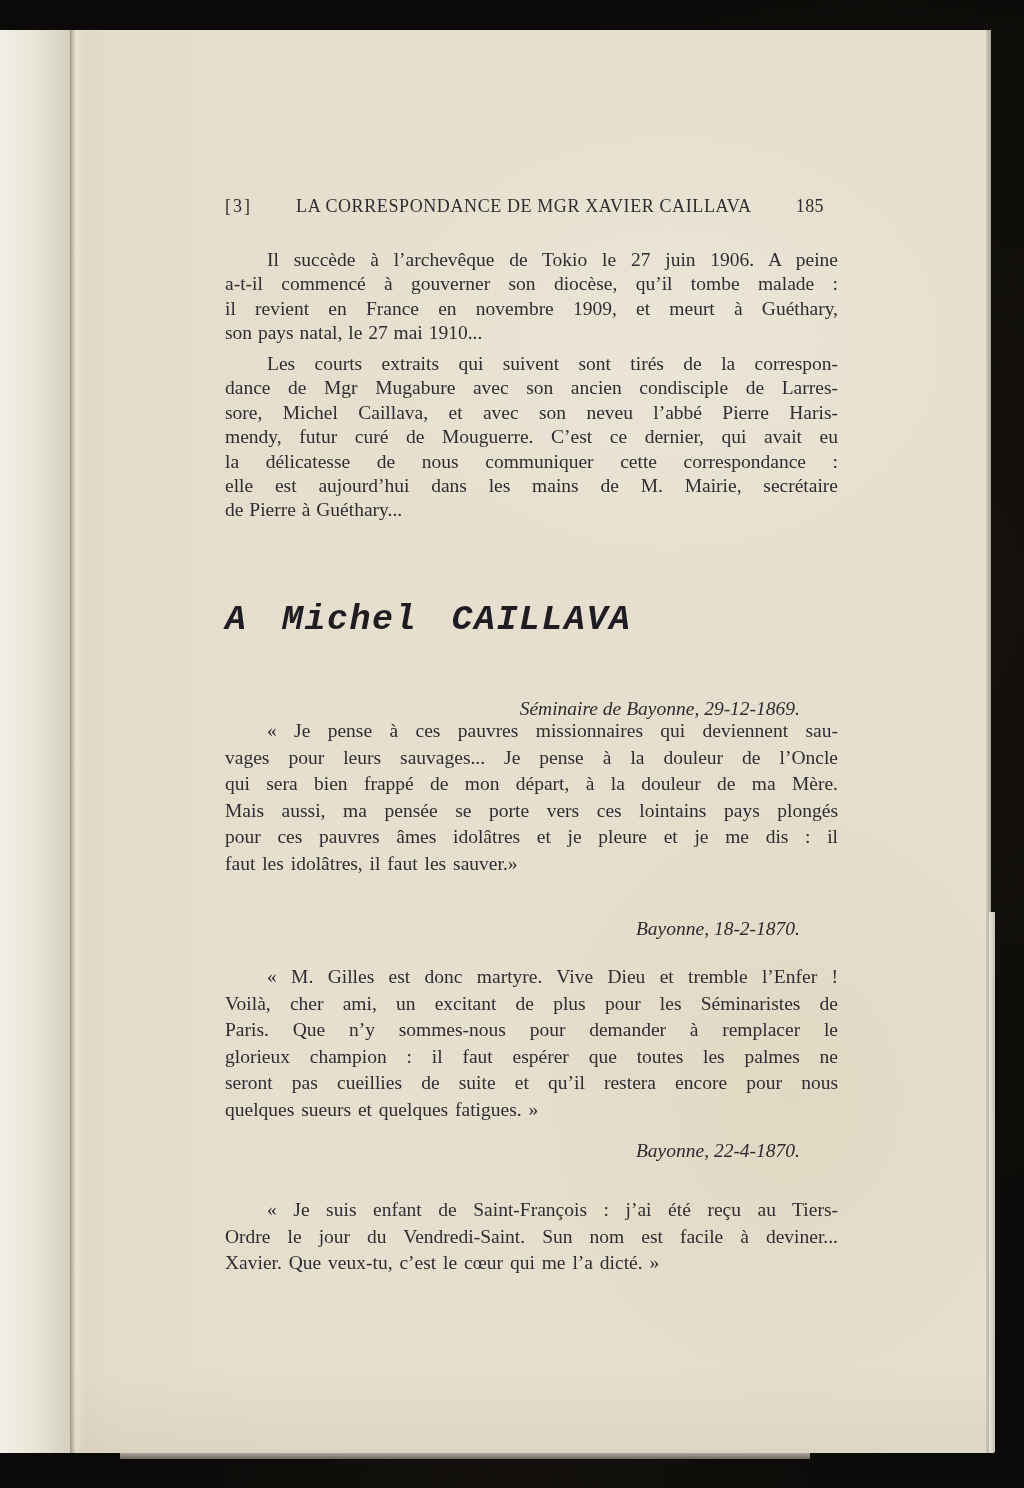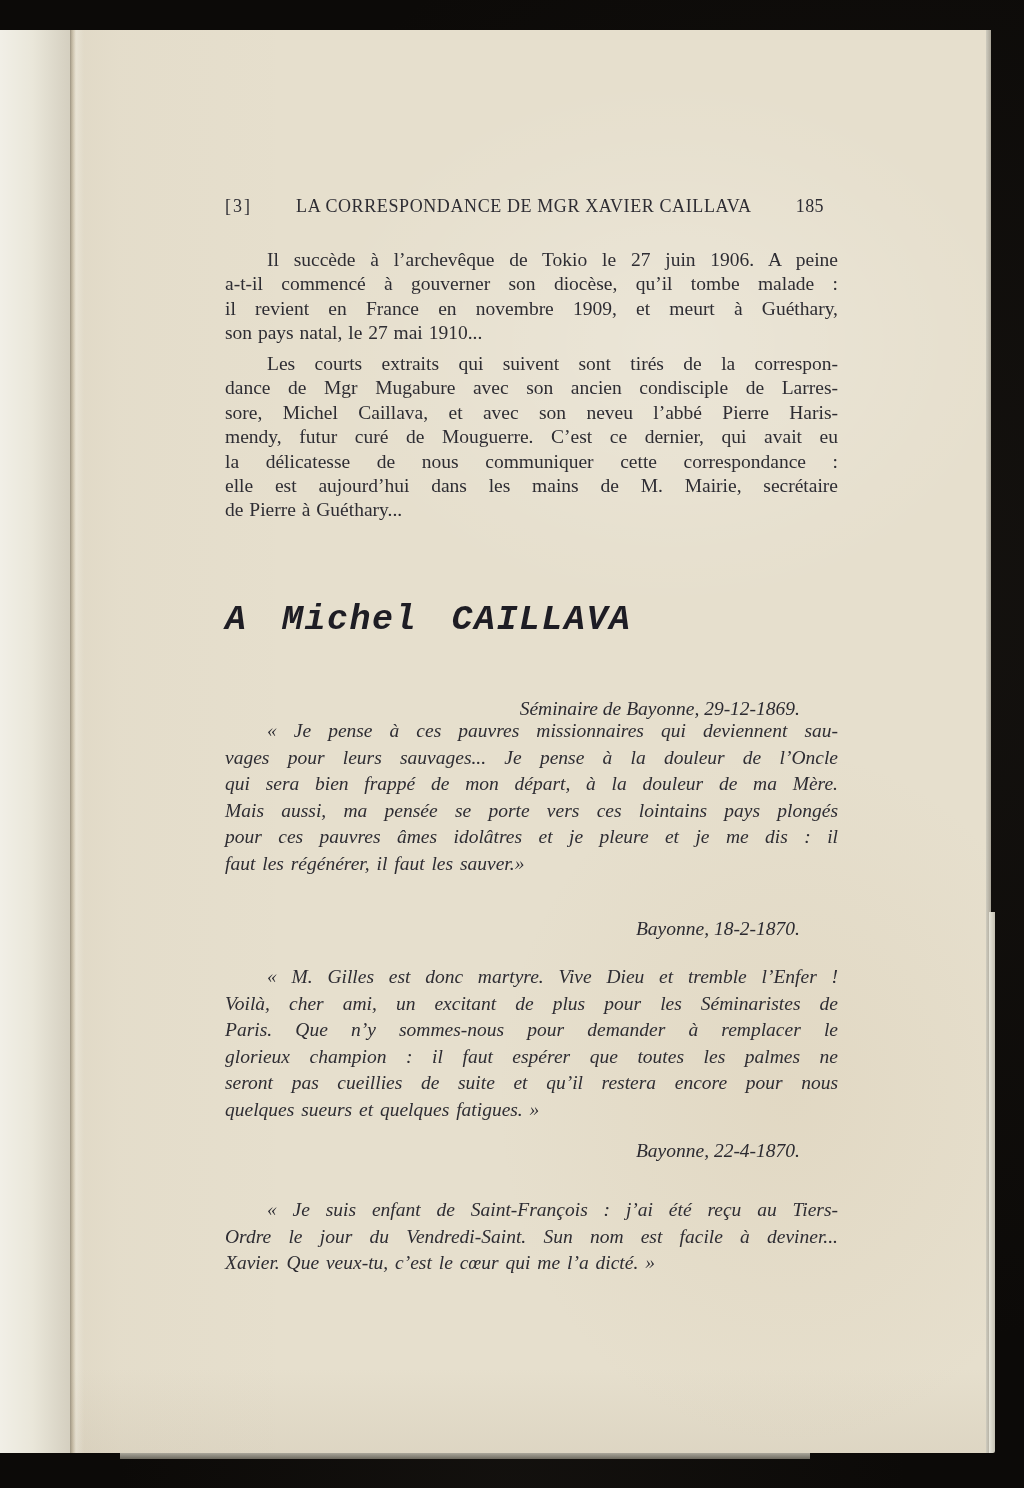--- a/index.html
+++ b/index.html
@@ -74,21 +74,21 @@
 
   .dateline{
     font-style:italic;font-size:19.5px;
     text-align:right;padding-right:38px;box-sizing:border-box;
     color:#2c2b31;
   }
   .d1{top:668px;}
   .d2{top:888px;}
   .d3{top:1110px;}
 
-  .quote{font-style:italic;}
+  .quote{}
   .quote .line{line-height:26.6px;word-spacing:2px;}
   .q1{top:688px;}
   .q2{top:934px;}
   .q3{top:1157px;margin-top:10px;}
 </style>
 </head>
 <body>
 
 <div class="spread">
   <div class="facing-edge"></div>
@@ -120,21 +120,21 @@
 
     <h1 class="block section-heading">A Michel CAILLAVA</h1>
 
     <div class="block dateline d1">Séminaire de Bayonne, 29-12-1869.</div>
     <div class="block para quote q1">
         <div class="line first">« Je pense à ces pauvres missionnaires qui deviennent sau-</div>
         <div class="line">vages pour leurs sauvages... Je pense à la douleur de l’Oncle</div>
         <div class="line">qui sera bien frappé de mon départ, à la douleur de ma Mère.</div>
         <div class="line">Mais aussi, ma pensée se porte vers ces lointains pays plongés</div>
         <div class="line">pour ces pauvres âmes idolâtres et je pleure et je me dis : il</div>
-        <div class="line last">faut les régénérer, il faut les sauver.»</div>
+        <div class="line last">faut les idolâtres, il faut les sauver.»</div>
       </div>
 
     <div class="block dateline d2">Bayonne, 18-2-1870.</div>
     <div class="block para quote q2">
         <div class="line first">« M. Gilles est donc martyre. Vive Dieu et tremble l’Enfer !</div>
         <div class="line">Voilà, cher ami, un excitant de plus pour les Séminaristes de</div>
         <div class="line">Paris. Que n’y sommes-nous pour demander à remplacer le</div>
         <div class="line">glorieux champion : il faut espérer que toutes les palmes ne</div>
         <div class="line">seront pas cueillies de suite et qu’il restera encore pour nous</div>
         <div class="line last">quelques sueurs et quelques fatigues. »</div>

